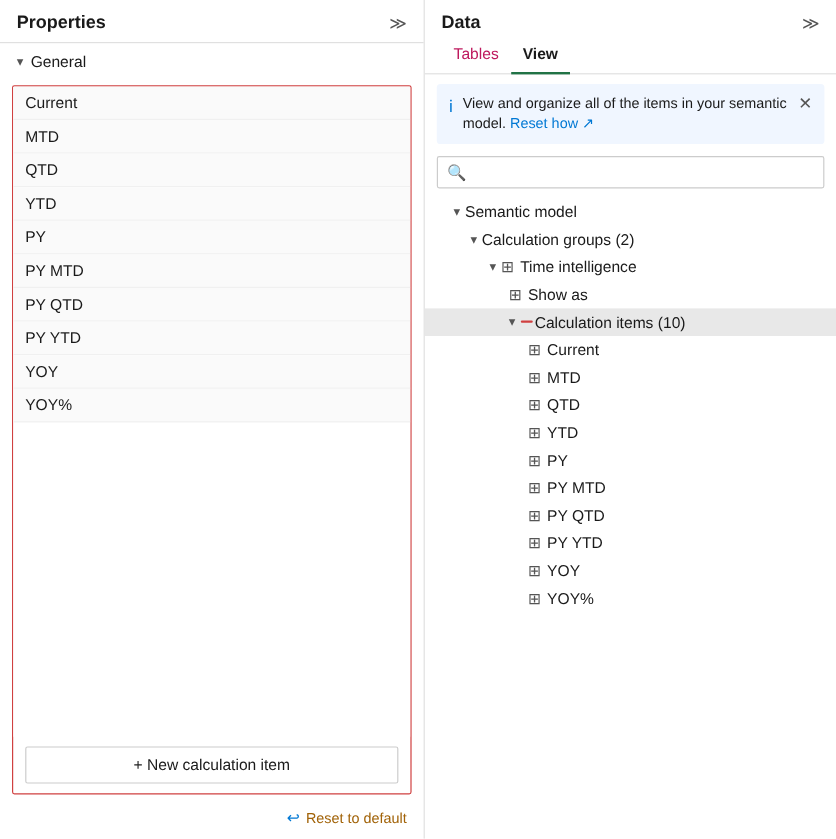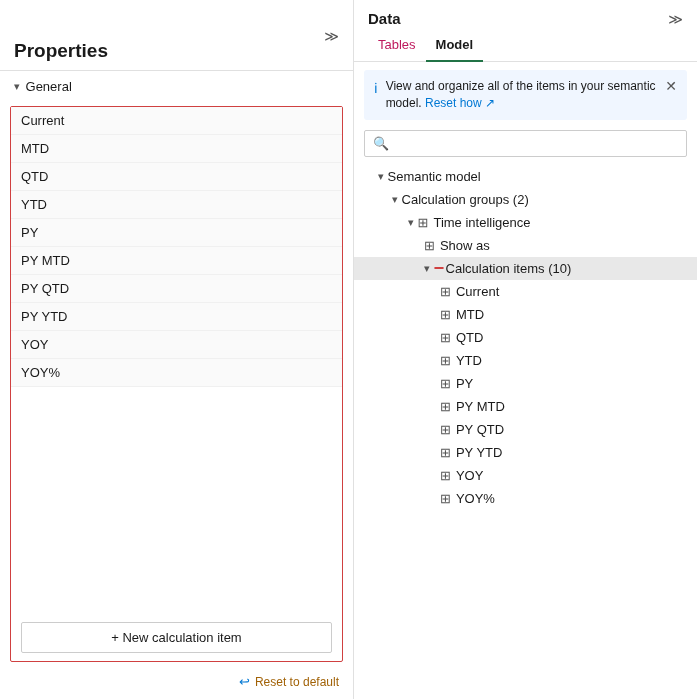--- a/index.html
+++ b/index.html
@@ -22,24 +22,23 @@
       padding: 0;
     }
     .panel-header {
       display: flex;
       align-items: center;
       justify-content: space-between;
       padding: 10px 14px 8px 14px;
       border-bottom: 1px solid #e0e0e0;
     }
     .panel-header-title {
-      font-size: 19px;
+      font-size: 15px;
       font-weight: 600;
       color: #1a1a1a;
-      margin-top: 30px;
     }
     .expand-icon {
       font-size: 14px;
       color: #555;
       cursor: pointer;
     }
     .general-section {
       display: flex;
       align-items: center;
       padding: 8px 14px;
@@ -276,21 +275,21 @@
   </div>
 </div>
 
 <div class="right-panel">
   <div class="right-header">
     <span class="right-header-title">Data</span>
     <span class="expand-icon">≫</span>
   </div>
   <div class="tabs-row">
     <div class="tab">Tables</div>
-    <div class="tab active">Model</div>
+    <div class="tab active">View</div>
   </div>
   <div class="info-banner">
     <span class="info-icon">ℹ</span>
     <span class="info-text">
       <span>View and organize all of the items in your semantic model.</span>
       <a class="info-link"> <span>Reset how</span> ↗</a>
     </span>
     <span class="close-info-btn">✕</span>
   </div>
   <div class="search-box">

